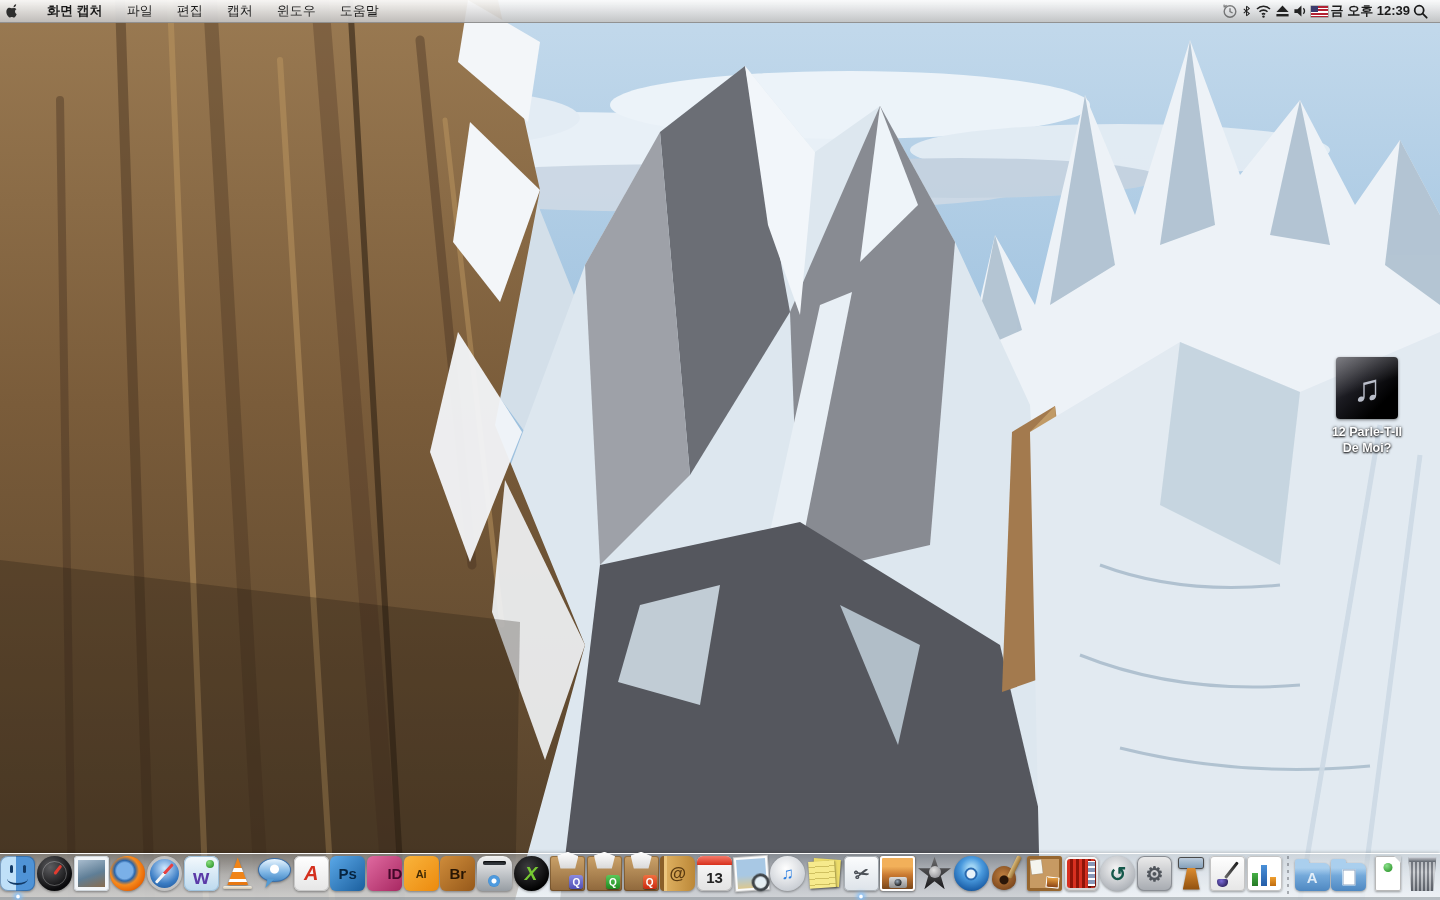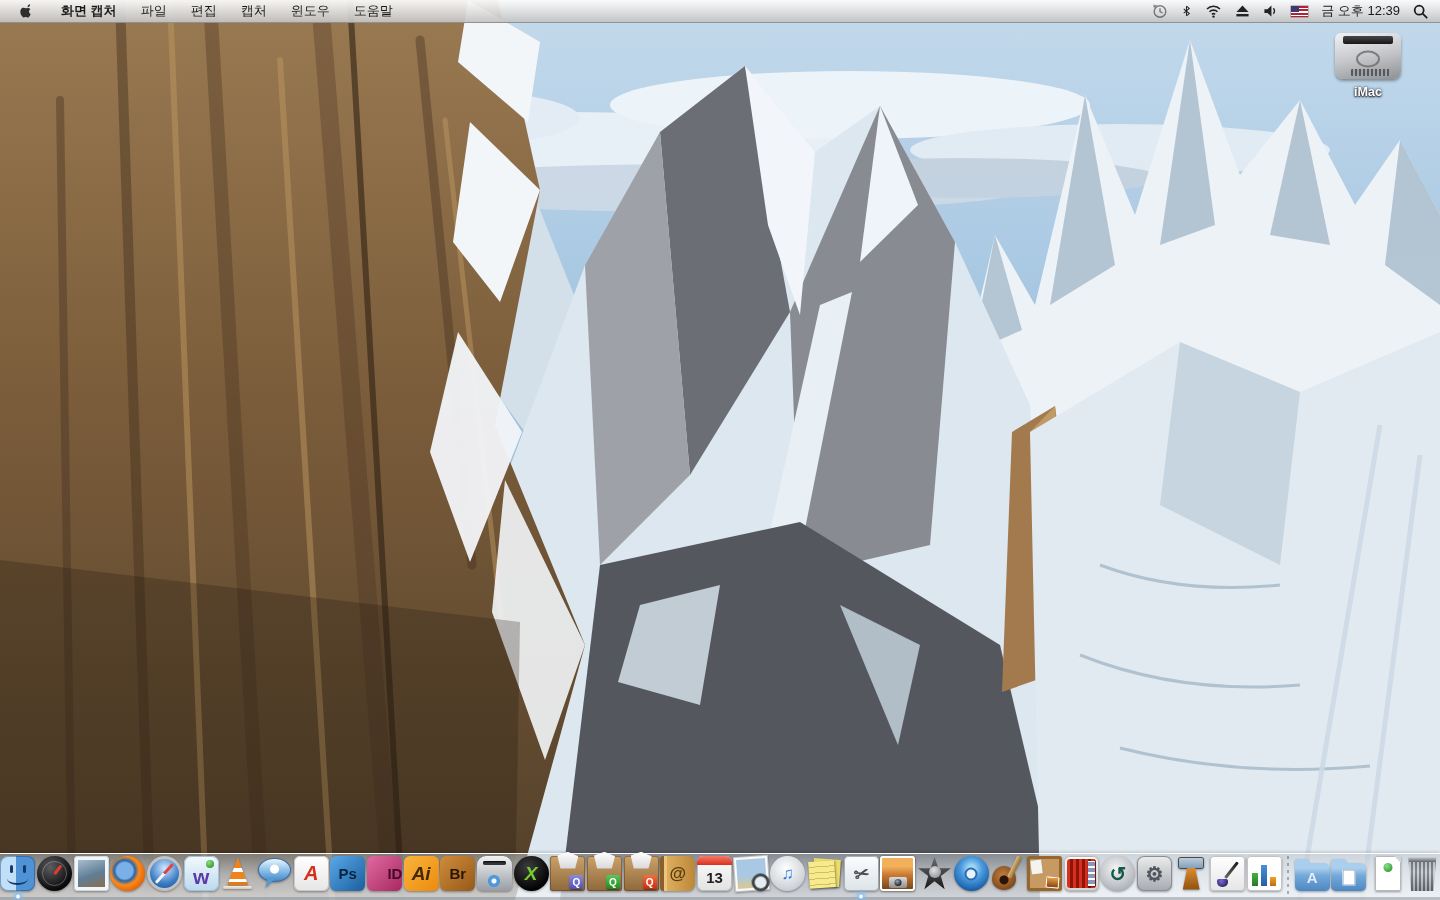--- a/index.html
+++ b/index.html
@@ -5,25 +5,25 @@
   html,body{margin:0;padding:0;}
   .screen{position:relative;width:1440px;height:900px;overflow:hidden;background:#88a5bd;
           font-family:"Liberation Sans",sans-serif;-webkit-font-smoothing:antialiased;}
   
   .wall{position:absolute;inset:0;width:1440px;height:900px;display:block;}
   
   .menubar{position:absolute;top:0;left:0;right:0;height:22px;z-index:30;
     background:linear-gradient(180deg,rgba(252,252,252,.95),rgba(222,222,222,.92) 55%,rgba(195,195,195,.92));
     border-bottom:1px solid rgba(90,90,90,.65);
     display:flex;align-items:center;font-size:13px;color:#1a1a1a;}
-  .mb-left{display:flex;padding-left:14px;}
+  .mb-left{display:flex;}
   .apple{display:flex;align-items:center;padding:0 16px 0 6px;}
   .mb-app{font-weight:bold;padding:0 12px;}
   .mb-item{padding:0 12px;}
-  .mb-right{margin-left:auto;display:flex;align-items:center;gap:13px;padding-right:12px;}
+  .mb-right{margin-left:auto;display:flex;align-items:center;gap:3px;padding-right:12px;font-weight:bold;}
   .mb-right svg{display:block;}
   .mb-clock{font-size:13px;white-space:nowrap;}
   .flag{width:17px;height:11px;position:relative;display:inline-block;
     background:repeating-linear-gradient(180deg,#b22234 0 1.7px,#fff 1.7px 3.4px);
     box-shadow:0 0 0 .5px rgba(0,0,0,.4);}
   .flag::after{content:"";position:absolute;left:0;top:0;width:7.5px;height:6px;background:#3c3b6e;}
   
   .desk-icon{position:absolute;z-index:5;text-align:center;cursor:default;}
   .dlabel{color:#fff;font-size:12.5px;font-weight:bold;line-height:1.3;
           text-shadow:0 1px 2px rgba(0,0,0,.95),0 0 3px rgba(0,0,0,.75);}
@@ -88,21 +88,21 @@
     background:radial-gradient(circle at 50% 46%,#fff 0 4px,transparent 5px),
                linear-gradient(180deg,#e9f5fe,#7cb4e4 62%,#478ac6);}
   .di-ichat::after{left:24%;bottom:3px;width:9px;height:9px;background:#549ad2;clip-path:polygon(0 100%,100% 0,25% 0);}
   .di-acrobat{border-radius:6px;background:linear-gradient(180deg,#ffffff,#e6e6e6);box-shadow:inset 0 0 0 1px #c8c8c8;}
   .di-acrobat .glyph{color:#d4301e;font-size:20px;font-style:italic;}
   .di-photoshop{border-radius:6px;background:linear-gradient(135deg,#5aa8e8,#1b5f9e);}
   .di-photoshop .glyph{color:#06233f;font-size:15px;}
   .di-indesign{border-radius:6px;background:linear-gradient(135deg,#e06aa0,#a82862);}
   .di-indesign .glyph{color:#43082a;font-size:15px;padding-left:21px;}
   .di-illustrator{border-radius:6px;background:linear-gradient(135deg,#f9b43c,#ec8a0e);}
-  .di-illustrator .glyph{color:#3f2a05;font-size:19px;font-style:italic;}
+  .di-illustrator .glyph{color:#3f2a05;font-size:11px;}
   .di-bridge{border-radius:6px;background:linear-gradient(135deg,#cf8c3a,#96591a);}
   .di-bridge .glyph{color:#271503;font-size:15px;}
   .di-toast{border-radius:9px 9px 5px 5px;background:linear-gradient(180deg,#f2f2f2,#bcc0c4 58%,#979da3);}
   .di-toast::before{top:5px;left:6px;right:6px;height:4px;border-radius:2px;background:#34383e;box-shadow:inset 0 1px 2px #000;}
   .di-toast::after{width:12px;height:12px;border-radius:50%;bottom:4px;left:50%;transform:translateX(-50%);
     background:radial-gradient(circle,#fff 0 2px,#4d9ade 3px 5px,#1d5fa0);}
   .di-xld{border-radius:50%;background:radial-gradient(circle at 40% 32%,#3d3d40,#000 75%);}
   .di-xld .glyph{color:#76c932;font-style:italic;font-size:19px;}
   [class*="di-unarchiver-q"]{border-radius:3px;background:linear-gradient(180deg,#cba269,#8f683c);box-shadow:inset 0 0 0 1px rgba(90,60,25,.5);}
   [class*="di-unarchiver-q"]::before{left:20%;right:20%;top:-12%;height:48%;
@@ -330,28 +330,31 @@
       <span class="mb-clock">금 오후 12:39</span>
       <span>
         <svg width="15" height="15" viewBox="0 0 16 16" fill="none" stroke="#1a1a1a" stroke-width="1.9">
           <circle cx="6.6" cy="6.6" r="4.8"></circle>
             <path d="M10.3 10.3 L14.6 14.6" stroke-linecap="round"></path>
         </svg>
       </span>
     </div>
   </div>
 
-  <div class="desk-icon" id="desk-imac">
-    <div class="drive">
-        <div class="vents"></div>
+
+
+  <div class="desk-icon" id="desk-audio2">
+    <div class="audio-art">
+        <span>♫</span>
       </div>
-    <div class="dlabel">iMac</div>
+    <div class="dlabel">
+      <span>12 Parle-T-Il</span><br>
+      <span>De Moi?</span>
+    </div>
   </div>
-
-
 
   <div class="dock">
     <div class="dock-shelf"></div>
     <div class="dock-row">
         <div class="dock-item">
           <div class="di di-finder"></div>
           <div class="run-dot"></div>
         </div>
         <div class="dock-item">
           <div class="di di-dashboard"></div>

